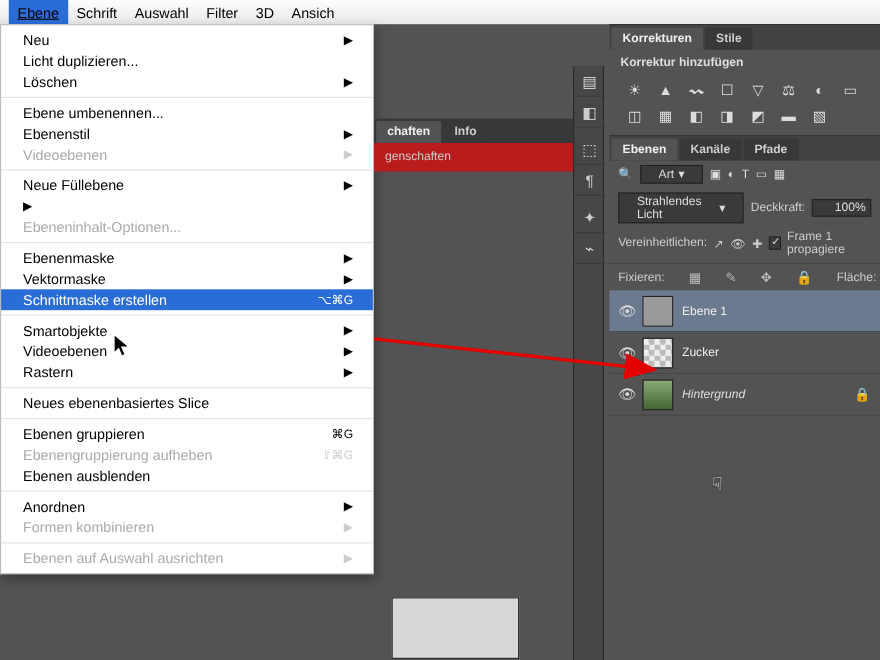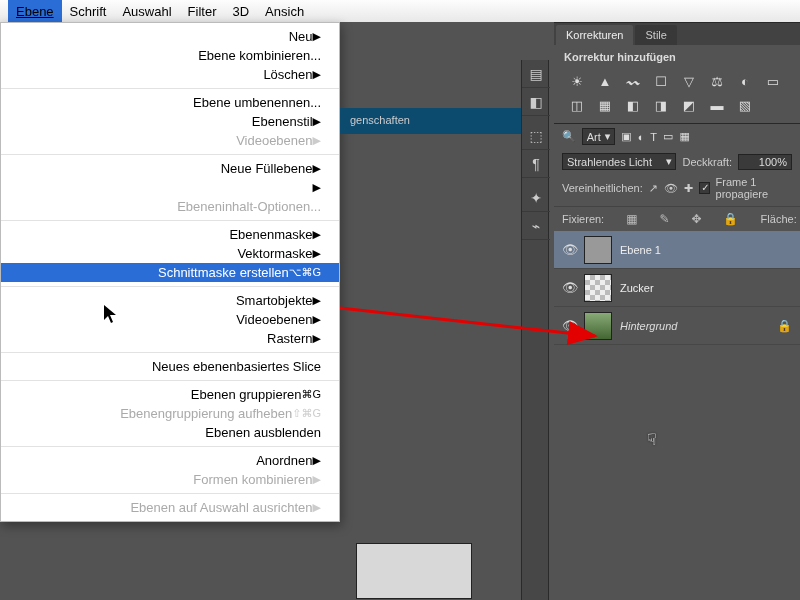--- a/index.html
+++ b/index.html
@@ -5,41 +5,41 @@
 * { margin: 0; padding: 0; box-sizing: border-box; font-family: "Lucida Grande", Arial, sans-serif; }
 body { background: #535353; width: 800px; height: 600px; overflow: hidden; position: relative; }
 
 
 .menubar { background: linear-gradient(#fdfdfd, #e8e8e8); height: 22px; display: flex; align-items: center; padding: 0 8px; font-size: 13px; color: #000; }
 .menubar .mi { padding: 0 8px; height: 22px; display: flex; align-items: center; }
 .menubar .mi.active { background: #2a6dd6; color: #000000; text-decoration: underline; }
 
 
 .dropdown { position: absolute; top: 22px; left: 0; width: 340px; background: #fff; border: 1px solid #bbb; box-shadow: 2px 4px 10px rgba(0,0,0,.35); font-size: 13px; color: #000; padding: 4px 0; }
-.dropdown .row { display: flex; align-items: center; justify-content: flex-end; padding: 2px 18px 2px 20px; height: 19px; }
+.dropdown .row { display: flex; align-items: center; justify-content: space-between; padding: 2px 18px 2px 20px; height: 19px; }
 .dropdown .row.dis { color: #aaa; }
 .dropdown .row.sel { background: #2a6dd6; color: #fff; }
 .dropdown .sep { height: 1px; background: #e2e2e2; margin: 4px 0; }
 .dropdown .submenu { font-size: 11px; color: #000; }
 .dropdown .row.sel .submenu { color: #fff; }
 .dropdown .row.dis .submenu { color: #ccc; }
 
 
 .panel-stack { position: absolute; right: 0; top: 22px; width: 246px; bottom: 0; background: #535353; }
 .panel { background: #535353; border-top: 1px solid #282828; }
 .tabs { display: flex; background: #424242; height: 22px; align-items: flex-end; font-size: 11px; }
-.tab { padding: 3px 10px; color: #ccc; background: #383838; border-top-left-radius:2px; border-top-right-radius:2px; margin-left:2px; height: 20px; display:flex; align-items:center; }
+.tab { padding: 3px 10px; color: #ccc; background: #383838; border-top-left-radius:2px; border-top-right-radius:2px; margin-left:2px; height: 20px; display:flex; align-items:center;font-weight:bold; }
 .tab.active { background: #535353; color: #eee; }
 .panel h5 { font-size: 11px; font-weight: bold; color: #ddd; padding: 6px 10px; }
 .icon-grid { display:flex; flex-wrap:wrap; gap: 8px 10px; padding: 4px 14px 10px; }
 .icon-grid .ic { width: 18px; height: 16px; color:#ddd; display:flex; align-items:center; justify-content:center; font-size:13px;}
 
 
 .layers-controls { font-size: 11px; color: #ddd; padding: 4px 8px; display:flex; align-items:center; gap:6px; flex-wrap:wrap;}
-.sel-box { background:#3a3a3a; border:1px solid #222; padding:1px 4px; font-size:11px; color:#ddd; display:flex; align-items:center; gap:4px;}
+.sel-box { background:#3a3a3a; border:1px solid #222; padding:1px 16px; font-size:11px; color:#ddd; display:flex; align-items:center; gap:4px;}
 .pct-box { background:#3a3a3a; border:1px solid #222; padding:1px 4px; font-size:11px; color:#ddd; width:54px; text-align:right;}
 .layers-controls label { font-size:11px; color:#ccc; }
 .layers-row2 { font-size:11px; color:#ccc; padding:2px 8px 6px; display:flex; align-items:center; gap:6px;}
 .lock-row { font-size:11px; color:#ccc; padding:4px 8px; display:flex; align-items:center; gap:22px; border-top:1px solid #434343;}
 .lock-row .ic { color:#bbb; font-size:12px; }
 
 .layer-list { background:#535353; }
 .layer { display:flex; align-items:center; height:38px; border-bottom:1px solid #474747; padding: 0 8px; gap:8px;}
 .layer.sel { background:#6b7a8f; }
 .eye { width:14px; color:#ddd; font-size:13px; text-align:center;}
@@ -48,21 +48,21 @@
 .layer .name { font-size:11px; color:#eee; }
 .layer .name.italic { font-style: italic; color:#ddd; }
 .layer .lockic { margin-left:auto; color:#ccc; font-size:12px; }
 
 
 .workspace { position:absolute; top:32px; right:12px; background:#3a3a3a; border:1px solid #222; font-size:11px; color:#ddd; padding:2px 20px 2px 10px; }
 
 
 .mid-panel { position:absolute; left:340px; top:108px; width:190px; background:#424242; }
 .mid-panel .tabs { background:#383838;}
-.mid-panel .body { height:26px; background:#0c4a6e; font-size:11px; color:#ccc; padding:6px 10px;}
+.mid-panel .body { height:26px; background:#b91c1c; font-size:11px; color:#ccc; padding:6px 10px;}
 
 
 .dock { position:absolute; left:521px; top:60px; width:28px; bottom:0; background:#474747; border-left:1px solid #2a2a2a; border-right:1px solid #2a2a2a;}
 .dock .d-ic { width:28px; height:28px; display:flex; align-items:center; justify-content:center; color:#ccc; font-size:14px; border-bottom:1px solid #3a3a3a;}
 .dock .sep { height:6px; }
 
 
 .cursor { position:absolute; left:104px; top:305px; width:14px; height:20px; pointer-events:none; z-index:50;}
 .cursor svg { filter: drop-shadow(0 0 1px #fff); }
 
@@ -89,21 +89,21 @@
   <div class="mi">3D</div>
   <div class="mi">Ansich</div>
 </div>
 
 <div class="dropdown" id="dropdown">
     <div class="row">
       <span>Neu</span>
       <span class="submenu">▶</span>
     </div>
     <div class="row">
-      <span>Ebene kombinieren...</span>
+      <span>Licht duplizieren...</span>
     </div>
     <div class="row">
       <span>Löschen</span>
       <span class="submenu">▶</span>
     </div>
     <div class="sep"></div>
     <div class="row">
       <span>Ebene umbenennen...</span>
     </div>
     <div class="row">
@@ -182,20 +182,24 @@
       <span class="submenu">▶</span>
     </div>
   </div>
 
 <div class="workspace">
   <span>Uli</span>
   <span style="position:absolute; right:6px;">▾</span>
 </div>
 
 <div class="mid-panel">
+  <div class="tabs">
+    <div class="tab active">chaften</div>
+    <div class="tab">Info</div>
+  </div>
   <div class="body">genschaften</div>
 </div>
 
 <div class="dock">
   <div class="d-ic">▤</div>
   <div class="d-ic">◧</div>
   <div class="sep"></div>
   <div class="d-ic">⬚</div>
   <div class="d-ic">¶</div>
   <div class="sep"></div>
@@ -224,20 +228,25 @@
       <div class="ic">▦</div>
       <div class="ic">◧</div>
       <div class="ic">◨</div>
       <div class="ic">◩</div>
       <div class="ic">▬</div>
       <div class="ic">▧</div>
     </div>
   </div>
 
   <div class="panel">
+    <div class="tabs">
+      <div class="tab active">Ebenen</div>
+      <div class="tab">Kanäle</div>
+      <div class="tab">Pfade</div>
+    </div>
 
     <div class="layers-controls">
       <span>🔍</span>
       <div class="sel-box">
         <span>Art</span>
           <span>▾</span>
       </div>
       <span class="ic">▣</span>
       <span class="ic">◐</span>
       <span class="ic">T</span>

